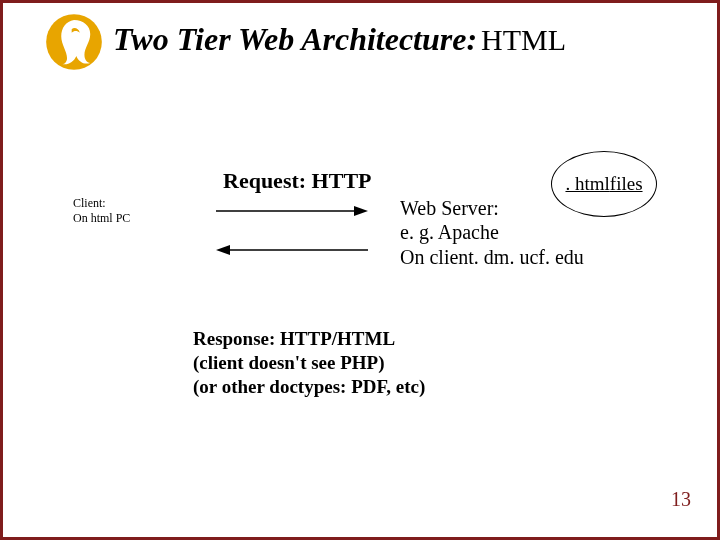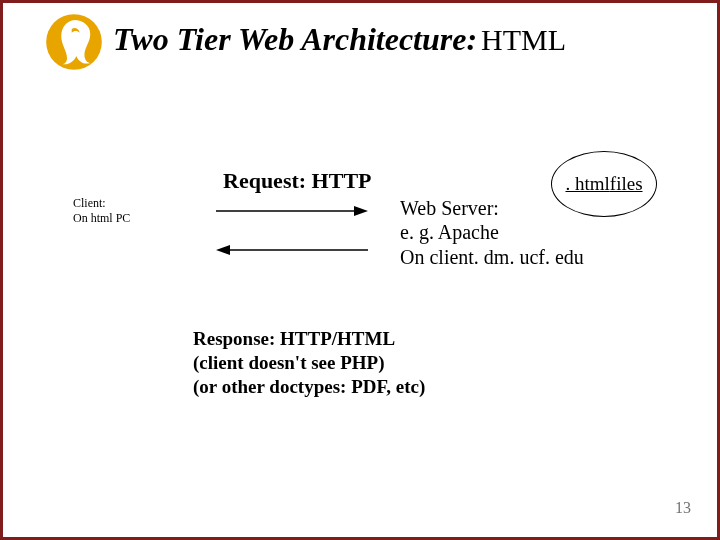--- a/index.html
+++ b/index.html
@@ -91,23 +91,23 @@
     top: 286px;
     font-size: 19px;
     font-weight: bold;
     line-height: 1.25;
     color: #000;
     margin-top: 38px;
   }
   .page-num {
     position: absolute;
     right: 26px;
-    bottom: 20px;
-    font-size: 16px;
-    color: #737373;
+    bottom: 26px;
+    font-size: 20px;
+    color: #7f1d1d;
   }
   .arrow-svg line { stroke: #000; stroke-width: 1.5; }
   .arrow-svg polygon { fill: #000; }
 </style>
 </head>
 <body>
 
 <div class="slide">
 
   <div class="logo">

